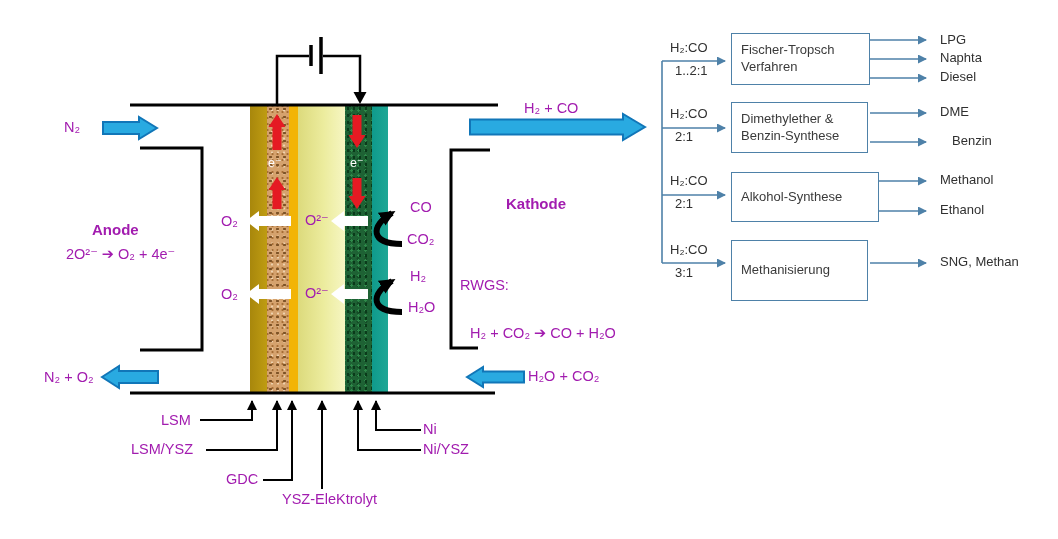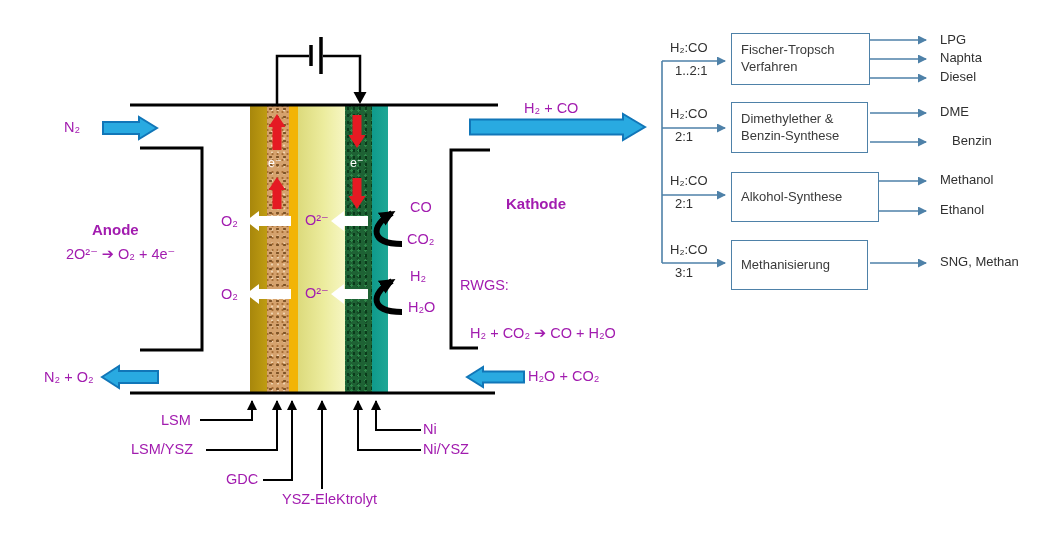--- a/index.html
+++ b/index.html
@@ -153,21 +153,21 @@
   <div class="lbl fc" style="left:670px;top:107px;">H₂:CO</div>
   <div class="lbl fc" style="left:675px;top:130px;">2:1</div>
   <div class="lbl fc" style="left:670px;top:174px;">H₂:CO</div>
   <div class="lbl fc" style="left:675px;top:197px;">2:1</div>
   <div class="lbl fc" style="left:670px;top:243px;">H₂:CO</div>
   <div class="lbl fc" style="left:675px;top:266px;">3:1</div>
 
   <div class="fc-box" style="left:731px;top:33px;width:139px;height:52px;">Fischer-Tropsch Verfahren</div>
   <div class="fc-box" style="left:731px;top:102px;width:137px;height:51px;">Dimethylether &amp; Benzin-Synthese</div>
   <div class="fc-box" style="left:731px;top:172px;width:148px;height:50px;">Alkohol-Synthese</div>
-  <div class="fc-box" style="left:731px;top:240px;width:137px;height:50px;">Methanisierung</div>
+  <div class="fc-box" style="left:731px;top:240px;width:137px;height:61px;">Methanisierung</div>
 
   <div class="lbl fc" style="left:940px;top:33px;">LPG</div>
   <div class="lbl fc" style="left:940px;top:51px;">Naphta</div>
   <div class="lbl fc" style="left:940px;top:70px;">Diesel</div>
   <div class="lbl fc" style="left:940px;top:105px;">DME</div>
   <div class="lbl fc" style="left:940px;top:134px;margin-left:12px;">Benzin</div>
   <div class="lbl fc" style="left:940px;top:173px;">Methanol</div>
   <div class="lbl fc" style="left:940px;top:203px;">Ethanol</div>
   <div class="lbl fc" style="left:940px;top:255px;">SNG, Methan</div>
 

